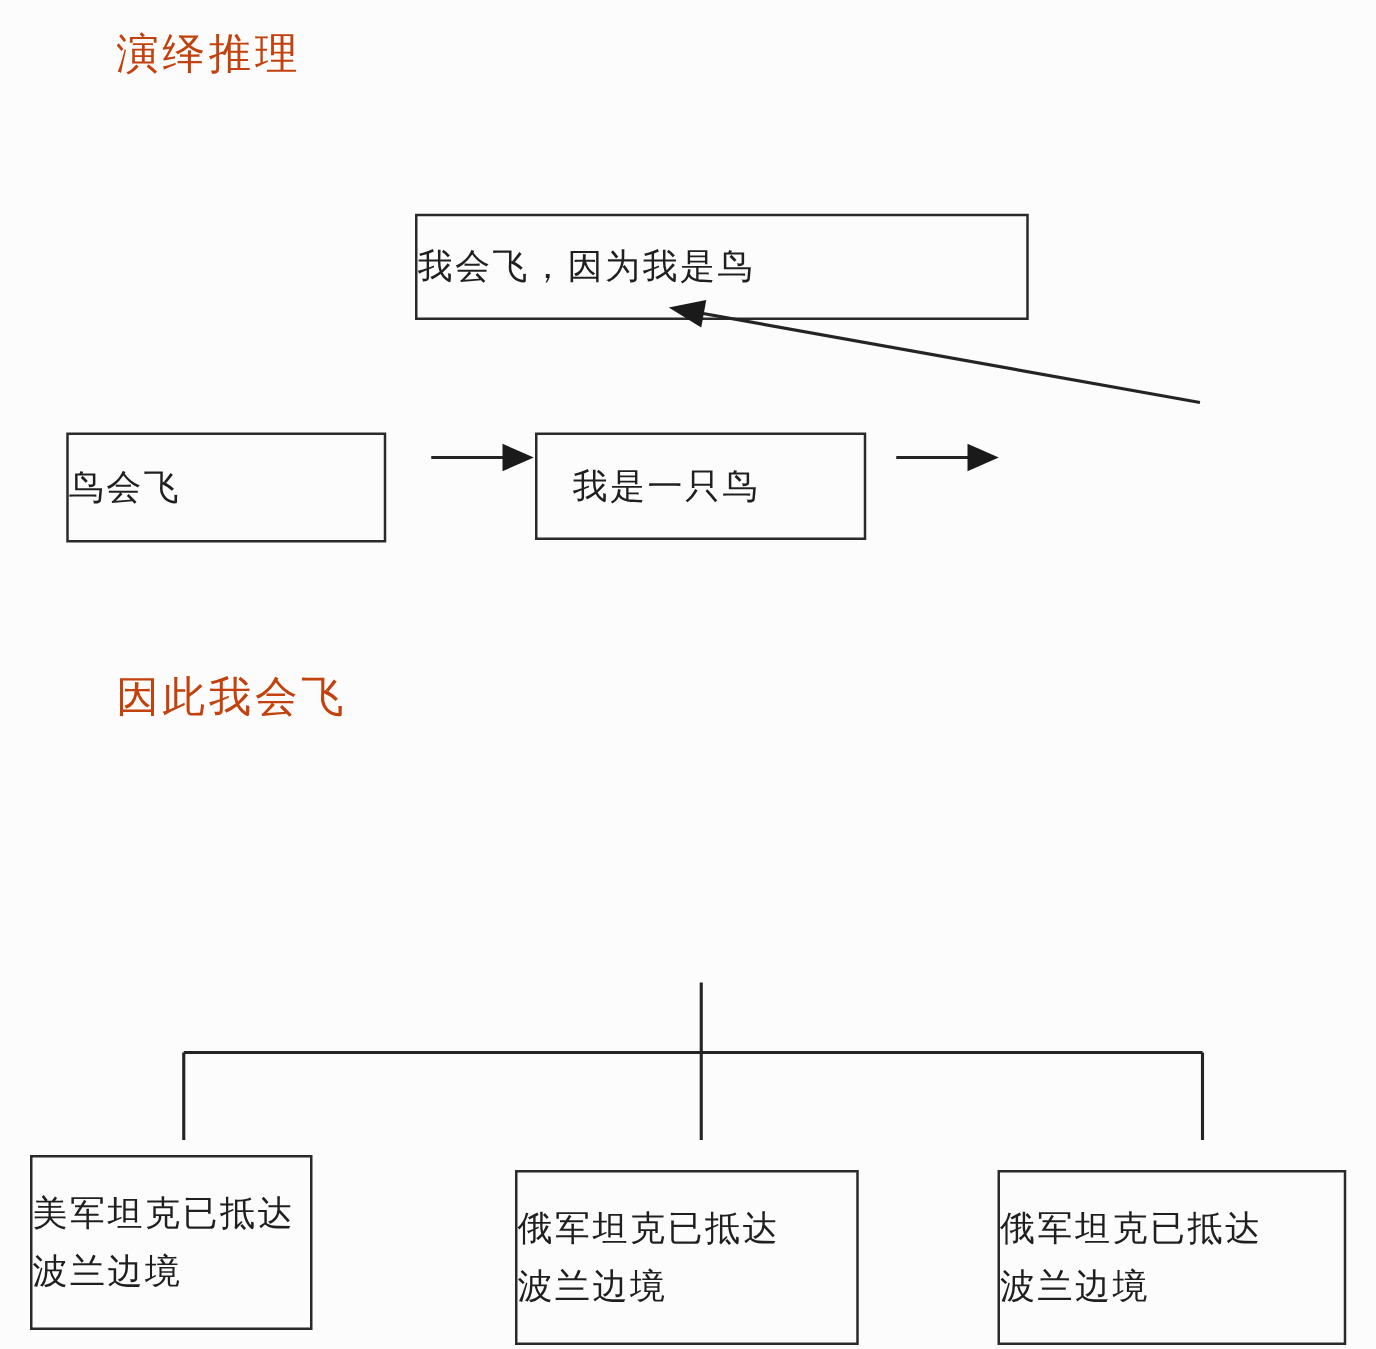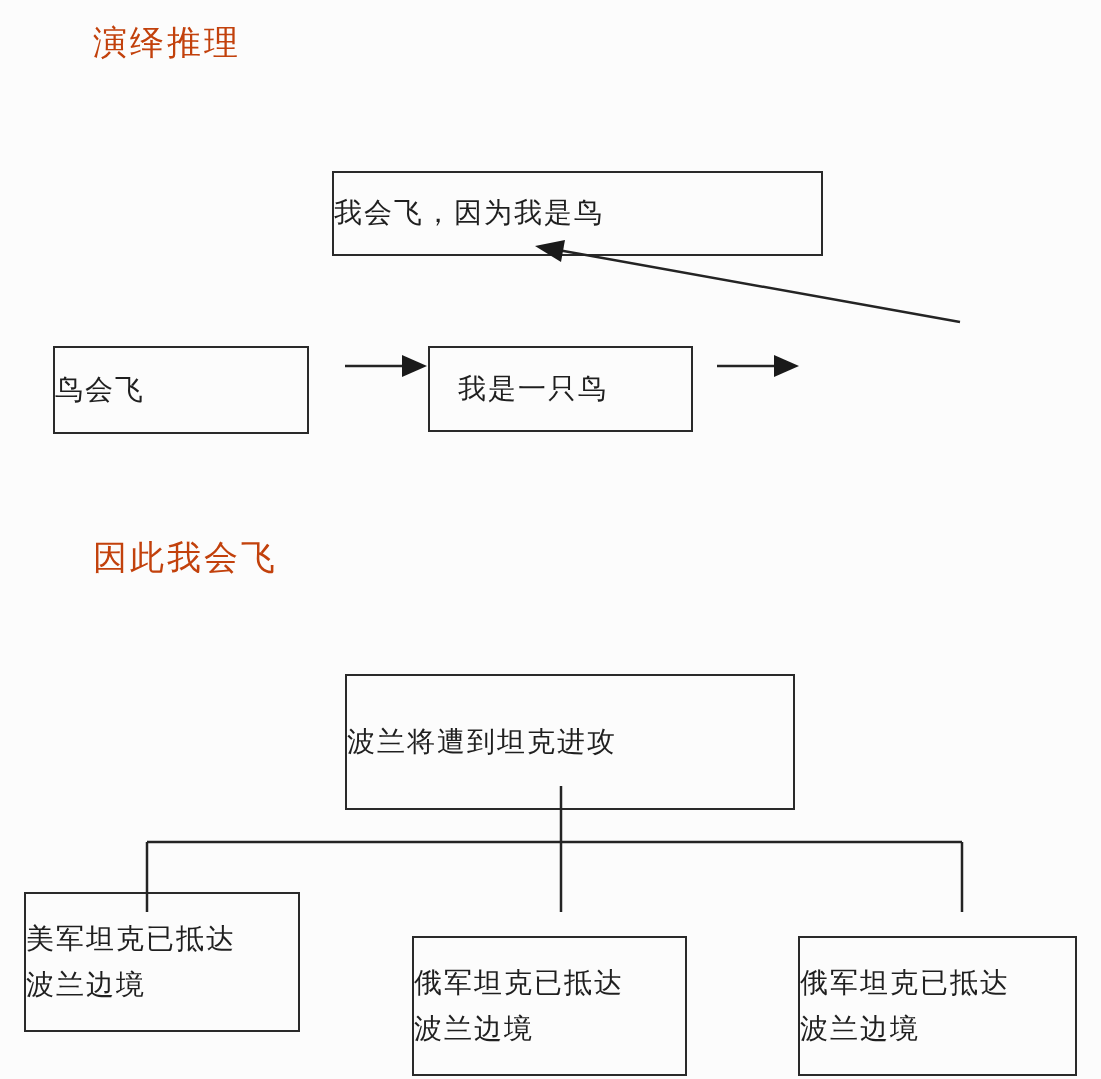--- a/index.html
+++ b/index.html
@@ -43,21 +43,21 @@
   .node .line { display: block; white-space: nowrap; }
   
   #ded-title   { left: 93px;  top: 20px; }
   #ded-concl   { left: 332px; top: 147px; width: 491px; height: 85px; }
   #ded-p1      { left: 53px;  top: 322px; width: 256px; height: 88px; }
   #ded-p2      { left: 428px; top: 322px; width: 265px; height: 86px; padding-left: 28px; }
   #ded-p3      { left: 800px; top: 322px; width: 290px; height: 86px; }
   
   #ind-title   { left: 93px;  top: 535px; }
   #ind-concl   { left: 345px; top: 650px; width: 450px; height: 136px; }
-  #ind-o1      { left: 24px;  top: 868px; width: 276px; height: 140px; }
+  #ind-o1      { left: 24px;  top: 900px; width: 226px; height: 140px; }
   #ind-o2      { left: 412px; top: 912px; width: 275px; height: 140px; }
   #ind-o3      { left: 798px; top: 912px; width: 279px; height: 140px; }
   .wires {
     position: absolute;
     left: 0; top: 0;
     width: 1101px;
     height: 1079px;
     pointer-events: none;
   }
 </style>
@@ -76,23 +76,20 @@
     <span class="line">鸟会飞</span>
   </div>
 
   <div class="node" id="ded-p2">
     <span class="line">我是一只鸟</span>
   </div>
 
 
   <div class="section-title" id="ind-title">因此我会飞</div>
 
-  <div class="node" id="ind-concl">
-    <span class="line">波兰将遭到坦克进攻</span>
-  </div>
 
   <div class="node" id="ind-o1">
     <span class="line">美军坦克已抵达</span>
     <span class="line">波兰边境</span>
   </div>
 
   <div class="node" id="ind-o2">
     <span class="line">俄军坦克已抵达</span>
     <span class="line">波兰边境</span>
   </div>

